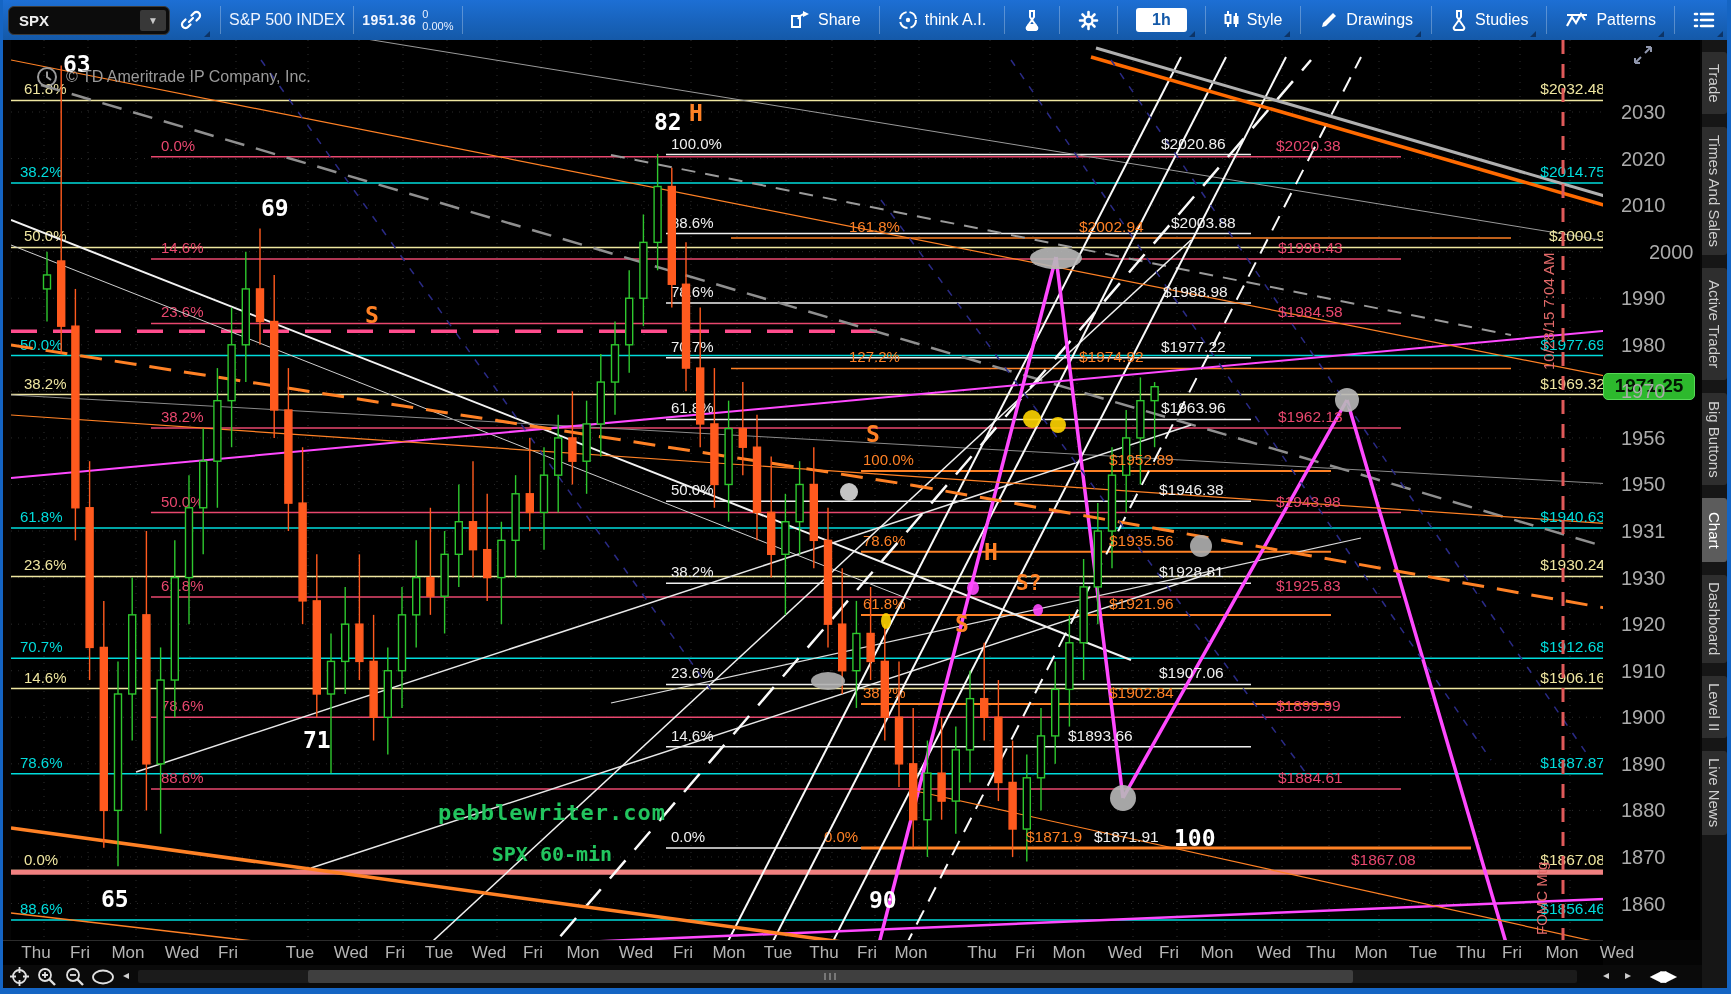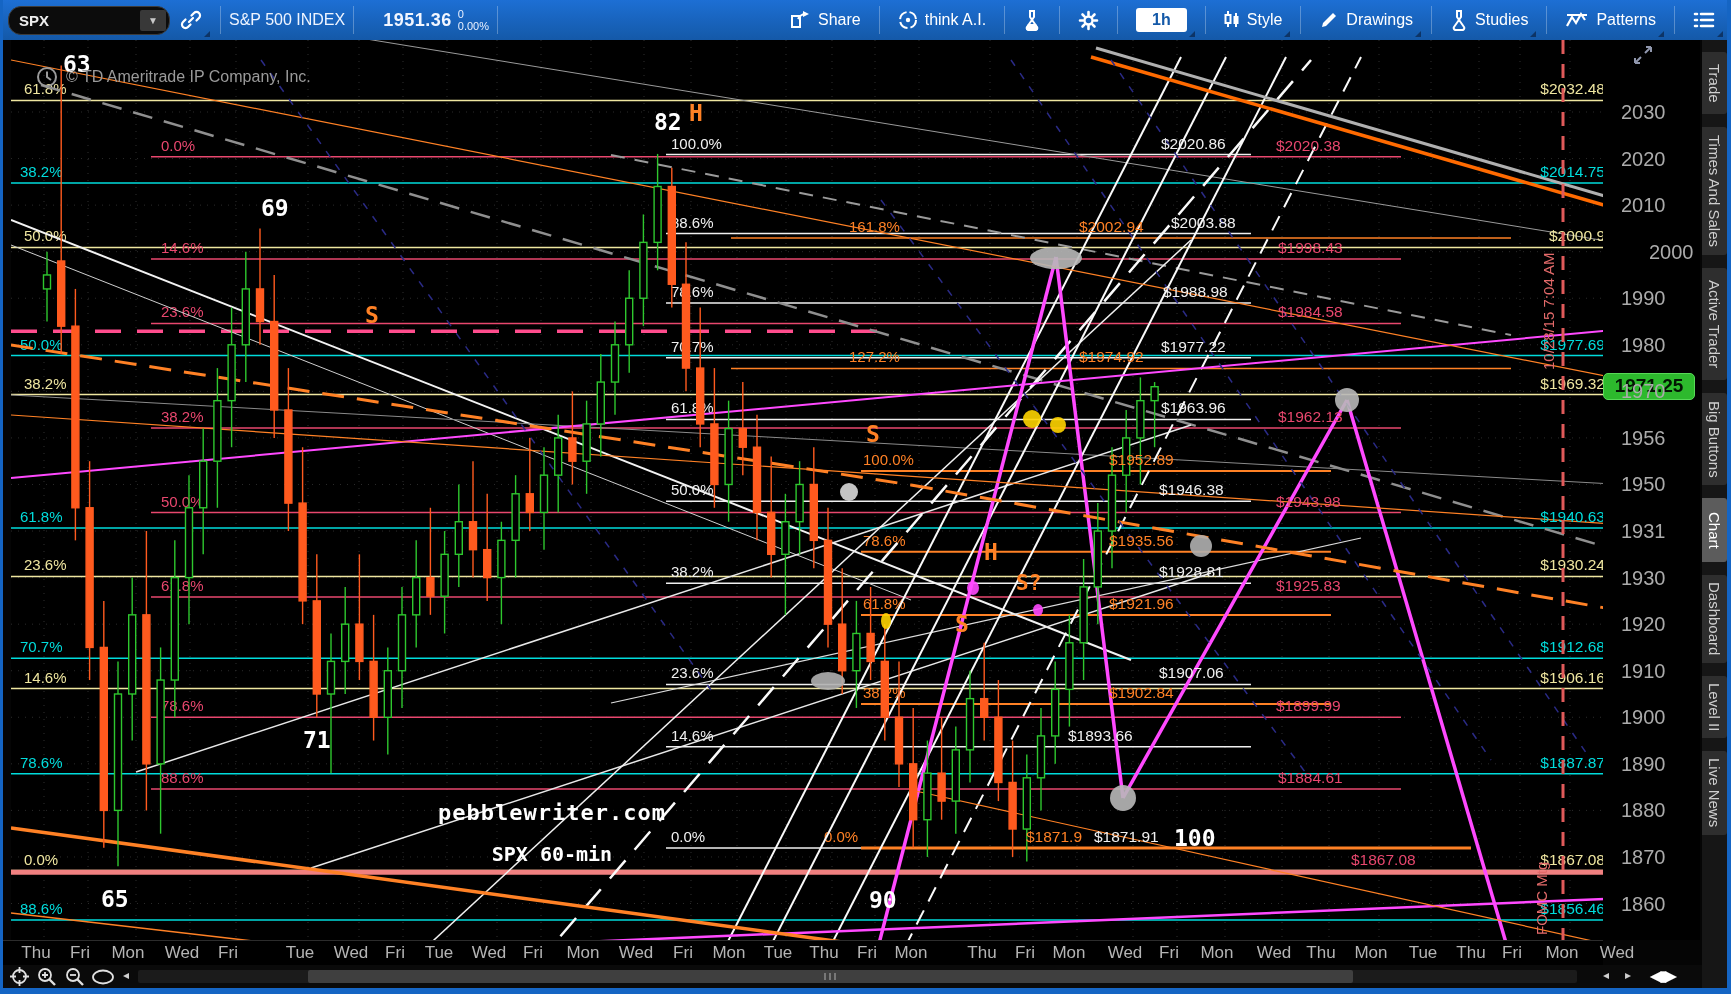--- a/index.html
+++ b/index.html
@@ -2,45 +2,45 @@
 <html><head>
 <meta charset="utf-8">
 <style>
   html,body{margin:0;padding:0;background:#000;}
   #app{position:relative;width:1731px;height:994px;background:#050505;overflow:hidden;
        font-family:"Liberation Sans",sans-serif;-webkit-font-smoothing:antialiased;}
   
   .toolbar{position:absolute;top:0;left:0;width:1731px;height:40px;
            background:linear-gradient(#1d6fd4,#1459a8);display:flex;align-items:center;color:#fff;z-index:40;}
   .vsep{width:1px;height:28px;background:rgba(255,255,255,.28);margin:0 8px;flex:0 0 auto;}
-  .symbox{display:flex;align-items:center;background:#0c0c0c;border:1px solid #3c3c3c;border-radius:13px;
+  .symbox{display:flex;align-items:center;background:#0c0c0c;border:1px solid #3c3c3c;border-radius:6px;
           height:27px;width:160px;margin-left:8px;flex:0 0 auto;}
   .symbox .sym{flex:1;padding-left:10px;font-size:15px;font-weight:bold;color:#eee;}
   .symbox .dd{width:26px;height:21px;margin-right:3px;background:#383838;border-radius:2px;
               display:flex;align-items:center;justify-content:center;color:#c8c8c8;font-size:10px;}
   .tbtn{display:flex;align-items:center;gap:7px;padding:0 10px;height:40px;font-size:16px;color:#fff;
         position:relative;flex:0 0 auto;cursor:default;}
   .tbtn svg{display:block}
   .corner:after{content:"";position:absolute;right:2px;bottom:3px;border-left:6px solid transparent;
         border-bottom:6px solid #0d3466;}
   .tf-pill{background:#fff;color:#1459a8;font-weight:bold;font-size:16px;border-radius:3px;
            padding:2px 16px;line-height:20px;}
   .chgstack{display:flex;flex-direction:column;font-size:11px;line-height:12px;color:#e8f0ff;margin-left:6px;}
-  .bigprice{font-size:18px;font-weight:bold;letter-spacing:.5px;color:#f2f6ff;margin-left:21px;}
+  .bigprice{font-size:14px;font-weight:bold;letter-spacing:.5px;color:#f2f6ff;}
   .company{font-size:16px;color:#eef4ff;}
   
   #ohlc{position:absolute;left:3px;top:40px;display:inline-flex;background:#000;border:1px solid #3a3a3a;
         z-index:30;}
   #ohlc .seg{padding:3px 10px;font-size:15px;color:#e4e4e4;border-right:1px solid #4a4a4a;white-space:nowrap;}
   #ohlc .seg:last-child{border-right:none;}
   
   #plot-wrap{position:absolute;left:11px;top:40px;width:1600px;height:900px;background:#000;}
   #copyright{position:absolute;left:36px;top:66px;color:#9a9a9a;font-size:16px;display:flex;gap:8px;
              align-items:center;z-index:25;}
-  #watermark{position:absolute;left:438px;top:800px;color:#ffffff;z-index:24;text-align:center;
+  #watermark{position:absolute;left:438px;top:800px;color:#22c55e;z-index:24;text-align:center;
              font-family:"DejaVu Sans Mono",monospace;font-weight:bold;}
   #watermark .l1{font-size:22px;letter-spacing:1px;}
   #watermark .l2{font-size:20px;margin-top:17px;}
   #resize-ico{position:absolute;left:1632px;top:44px;z-index:26;opacity:.8}
   
   #axis{position:absolute;left:1603px;top:40px;width:97px;height:900px;background:#000;z-index:20;}
   #axis .tick{position:absolute;left:18px;color:#ababab;font-size:20px;transform:translateY(-50%);}
   #badge{position:absolute;left:0px;width:90px;height:25px;background:#2db92d;border:1px solid #57d957;
          border-radius:5px;color:#031403;font-weight:bold;font-size:19px;display:flex;align-items:center;
          justify-content:center;}

